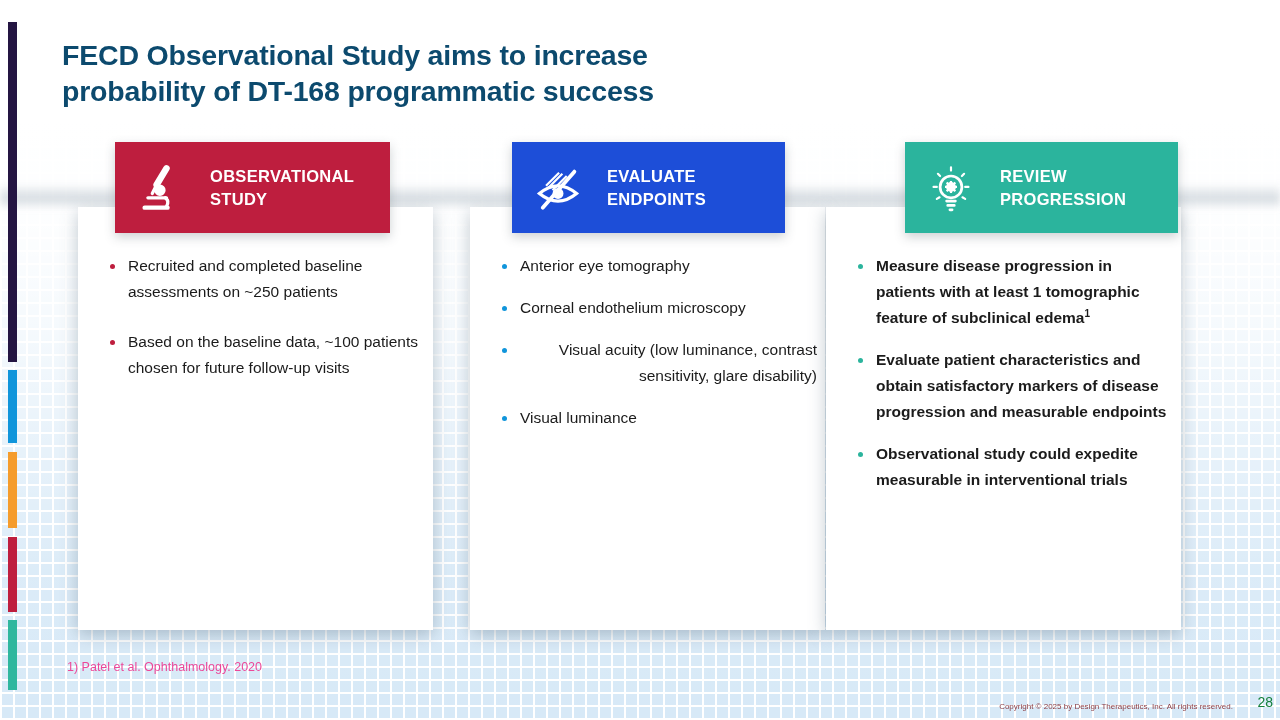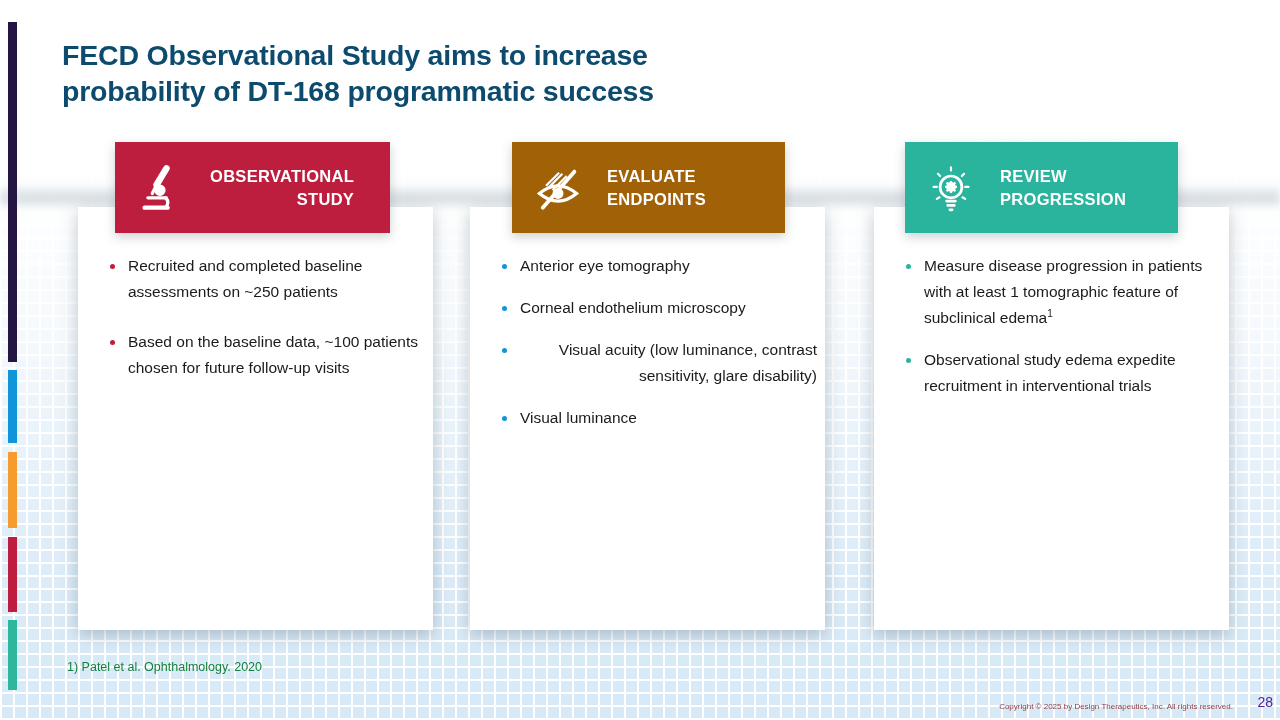--- a/index.html
+++ b/index.html
@@ -23,43 +23,43 @@
   .vbar.b1{top:370px;height:73px;}
   .vbar.b2{top:452px;height:76px;}
   .vbar.b3{top:537px;height:75px;}
   .vbar.b4{top:620px;height:70px;}
 
   .title{position:absolute;left:62px;top:19px;font-size:28.5px;line-height:35.5px;
     font-weight:bold;white-space:pre-line;letter-spacing:-0.2px;}
 
   .card{position:absolute;top:207px;width:355px;height:423px;background:#ffffff;
     box-shadow:0 5px 16px rgba(90,110,130,.38);}
-  .card.c0{left:78px;}  .card.c1{left:470px;text-align:right;}  .card.c2{left:874px;}
+  .card.c0{left:78px;}  .card.c1{left:470px;text-align:right;}  .card.c2{left:826px;font-weight:bold;}
 
   .card-header{position:absolute;top:142px;height:91px;display:flex;align-items:center;
     padding-left:22px;box-sizing:border-box;gap:25px;box-shadow:0 4px 10px rgba(60,70,80,.25);}
-  .card-header.h0{left:115px;width:275px;text-align:right;}
+  .card-header.h0{left:115px;width:275px;}
   .card-header.h1{left:512px;width:273px;}
   .card-header.h2{left:905px;width:273px;}
   .hicon{width:48px;height:48px;flex:none;}
   .hlabel{color:#ffffff;font-weight:bold;font-size:16.5px;line-height:23px;
     letter-spacing:.3px;white-space:pre-line;}
 
   .card-body{padding:46px 8px 0 32px;box-sizing:border-box;}
   .card-body ul{list-style:none;margin:0;padding:0;}
   .card-body li{display:flex;gap:13px;font-size:15.5px;line-height:26px;color:#1b1b1b;}
   .c0 .card-body li{margin-bottom:24px;}
   .c1 .card-body li{margin-bottom:16px;}
   .c2 .card-body li{margin-bottom:16px;}
   .dot{width:5px;height:5px;border-radius:50%;margin-top:11px;flex:none;}
   .btext sup{font-size:10px;line-height:0;}
 
-  .footnote{position:absolute;left:67px;top:660px;font-size:12.5px;color:#15803d;}
+  .footnote{position:absolute;left:67px;top:660px;font-size:12.5px;color:#ec4899;}
   .copyright{position:absolute;right:47px;top:702px;font-size:8px;}
-  .page-number{position:absolute;right:7px;top:694px;font-size:14px;color:#4c1d95;}
+  .page-number{position:absolute;right:7px;top:694px;font-size:14px;color:#15803d;}
 </style>
 </head>
 <body>
 
 <div class="slide">
   <div class="grid-bg"></div>
   <div class="fade-overlay"></div>
   <div class="shadow-band"></div>
 
   <div class="vbar b0" style="background-color: rgb(36, 21, 66);"></div>
@@ -115,21 +115,21 @@
           <span class="dot" style="background-color: rgb(16, 149, 219);"></span>
           <span class="btext">Visual acuity (low luminance, contrast sensitivity, glare disability)</span>
         </li>
         <li>
           <span class="dot" style="background-color: rgb(16, 149, 219);"></span>
           <span class="btext">Visual luminance</span>
         </li>
       </ul>
     </div>
   </div>
-  <div class="card-header h1" style="background-color: #a16207;">
+  <div class="card-header h1" style="background-color: #1d4ed8;">
     <svg class="hicon" viewBox="0 0 44 44">
       <g fill="none" stroke="#ffffff">
         <path d="M5 27 Q22 13 39 27 Q22 41 5 27 Z" stroke-width="3"></path>
         <circle cx="22" cy="27" r="5" fill="#ffffff" stroke="none"></circle>
         <path d="M37 7 L8 40" stroke-width="3.5" stroke-linecap="round"></path>
         <path d="M26 9 L13 22 M30 11 L17 24 M23 8 L11 20" stroke-width="2"></path>
       </g>
     </svg>
     <div class="hlabel">EVALUATE
 ENDPOINTS</div>
@@ -137,21 +137,25 @@
 
   <div class="card c2">
     <div class="card-body">
       <ul>
         <li>
           <span class="dot" style="background-color: rgb(43, 180, 157);"></span>
           <span class="btext"><span>Measure disease progression in patients with at least 1 tomographic feature of subclinical edema</span><sup>1</sup></span>
         </li>
         <li>
           <span class="dot" style="background-color: rgb(43, 180, 157);"></span>
-          <span class="btext">Observational study edema expedite recruitment in interventional trials</span>
+          <span class="btext">Evaluate patient characteristics and obtain satisfactory markers of disease progression and measurable endpoints</span>
+        </li>
+        <li>
+          <span class="dot" style="background-color: rgb(43, 180, 157);"></span>
+          <span class="btext">Observational study could expedite measurable in interventional trials</span>
         </li>
       </ul>
     </div>
   </div>
   <div class="card-header h2" style="background-color: rgb(43, 180, 157);">
     <svg class="hicon" viewBox="0 0 44 44">
       <g fill="none" stroke="#ffffff" stroke-width="2.5" stroke-linecap="round">
         <circle cx="22" cy="21" r="10"></circle>
         <path d="M18 34 h8 M19 38 h6 M21 42 h2"></path>
         <path d="M22 3 v3 M6 21 h3 M35 21 h3 M10 9 l2 2 M34 9 l-2 2 M9 32 l2.5-1.5 M35 32 l-2.5-1.5" stroke-width="2"></path>

